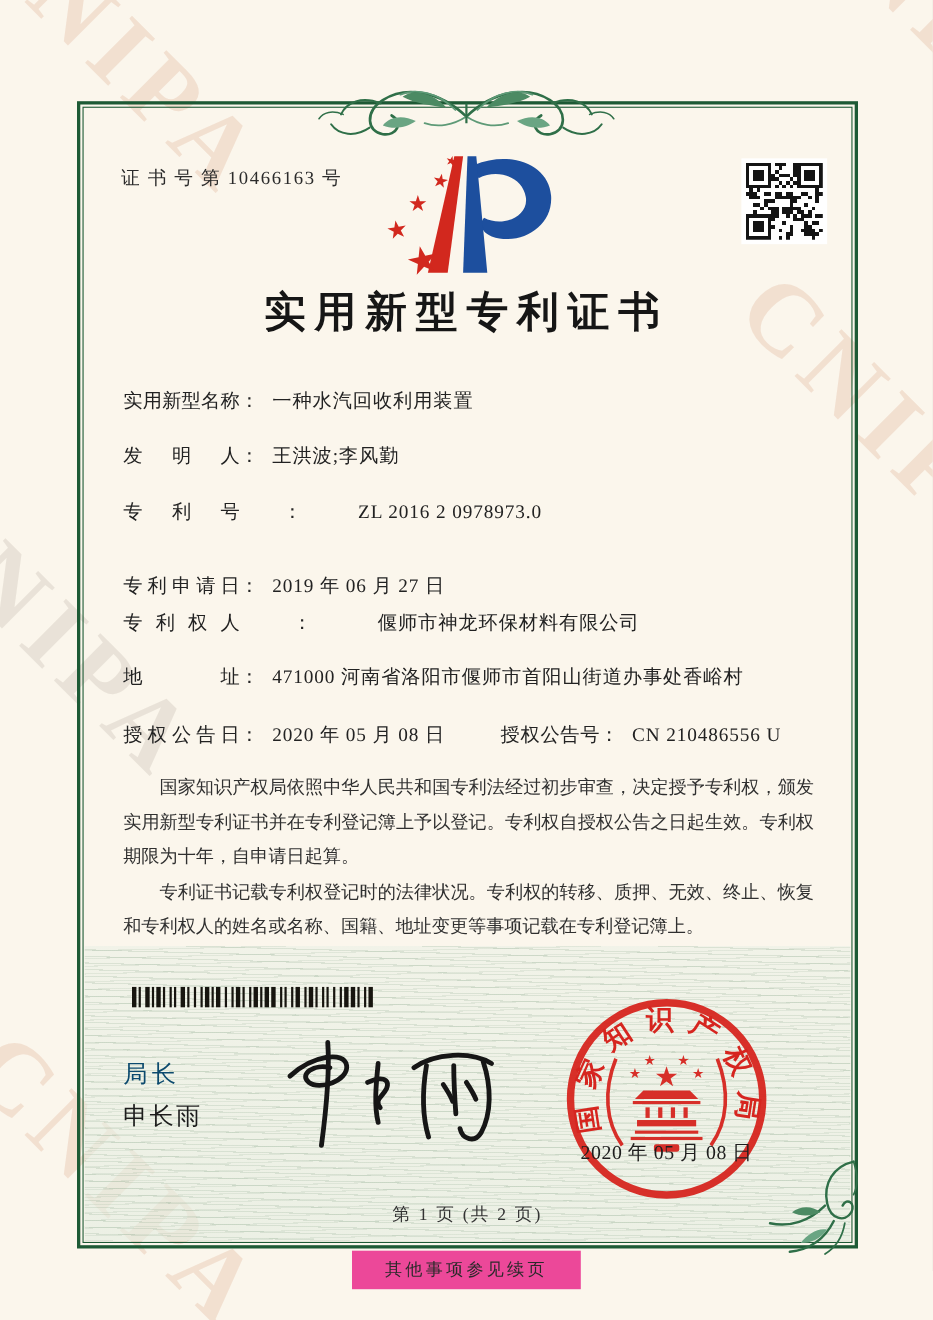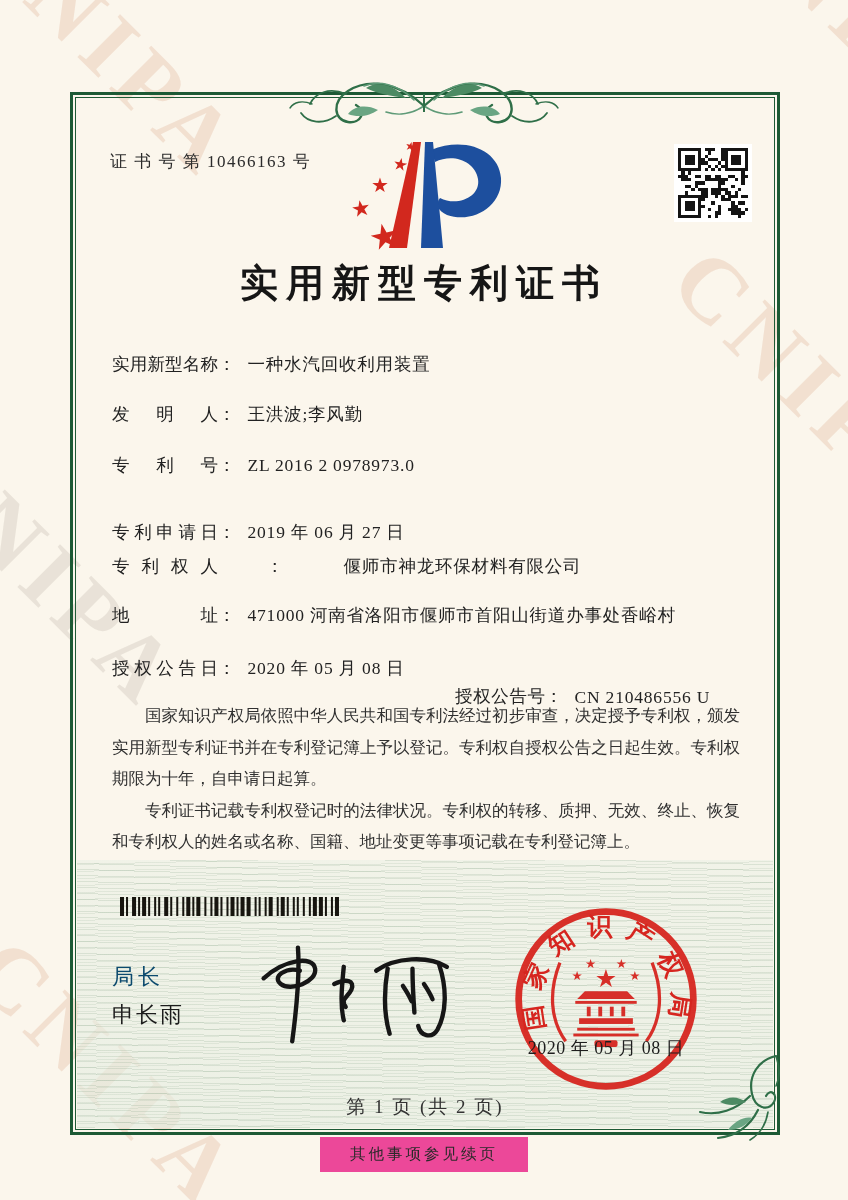--- a/index.html
+++ b/index.html
@@ -47,43 +47,43 @@
   .logo { position:absolute; left:345px; top:136px; width:172px; height:118px; }
   .qr { position:absolute; left:674px; top:144px; width:78px; height:78px; background:#fff; padding:4px; }
   .qr svg { width:100%; height:100%; display:block; }
   .title {
     position:absolute; left:0; top:258px; width:100%; text-align:center;
     font-size:38px; font-weight:bold; letter-spacing:8px; color:#161616;
   }
   
   .fields { position:absolute; left:112px; top:352px; width:628px; font-size:17.5px; }
   .field-row { position:absolute; left:0; display:flex; align-items:baseline; white-space:nowrap; }
-  .fr0 { top:0; }  .fr1 { top:50px; } .fr2 { top:101px; } .fr3 { top:168px; }
+  .fr0 { top:0; }  .fr1 { top:50px; } .fr2 { top:101px;gap:39px; } .fr3 { top:168px; }
   .fr4 { top:202px;gap:48px; } .fr5 { top:251px; } .fr6 { top:304px; }
   .field-label { display:inline-block; width:106px; text-align:justify; text-align-last:justify; color:#222; }
   .colon { margin:0 2px 0 0; }
   .field-value { margin-left:10px; letter-spacing:0.8px; color:#222; }
-  .grant2 { position:absolute; left:343px; top:0; display:flex; align-items:flex-end; white-space:nowrap;margin-top:28px; }
+  .grant2 { position:absolute; left:343px; top:0; display:flex; align-items:center; white-space:nowrap; }
   .grant2 .field-label { width:90px; }
   
   .body-text { position:absolute; left:112px; top:700px; width:628px; font-size:16.5px; line-height:31.5px; color:#303030; text-align:justify; }
   .body-text p { text-indent:2em; }
   
   .barcode { position:absolute; left:120px; top:897px; width:223px; height:19px; }
   .barcode svg { width:100%; height:100%; display:block; }
   
   .sig-title { position:absolute; left:112px; top:962px; font-size:22px; letter-spacing:4px; color:#0c4a6e; }
   .sig-name  { position:absolute; left:112px; top:1000px; font-size:22px; letter-spacing:2px; color:#1c1c1c; }
   .signature { position:absolute; left:242px; top:942px; width:215px; height:105px; }
   
   .seal { position:absolute; left:510px; top:903px; width:192px; height:192px; }
   .seal svg { width:100%; height:100%; display:block; }
   .seal-date { position:absolute; left:508px; top:1036px; width:196px; text-align:center; font-size:18px; letter-spacing:0.5px; color:#1e1e1e; }
   
-  .page-num { position:absolute; left:70px; top:1094px; width:710px; text-align:center; font-size:19px; letter-spacing:2px; color:#333; }
+  .page-num { position:absolute; left:70px; top:1094px; width:710px; text-align:center; font-size:16px; letter-spacing:2px; color:#333; }
   .continue-note {
     position:absolute; left:424px; top:1137px; transform:translateX(-50%);
     background:#ec4899; padding:7px 30px; font-size:15.5px; letter-spacing:3px; color:#2a2a2a; white-space:nowrap;
   }
 </style>
 </head>
 <body>
 
 <div id="page">
 

